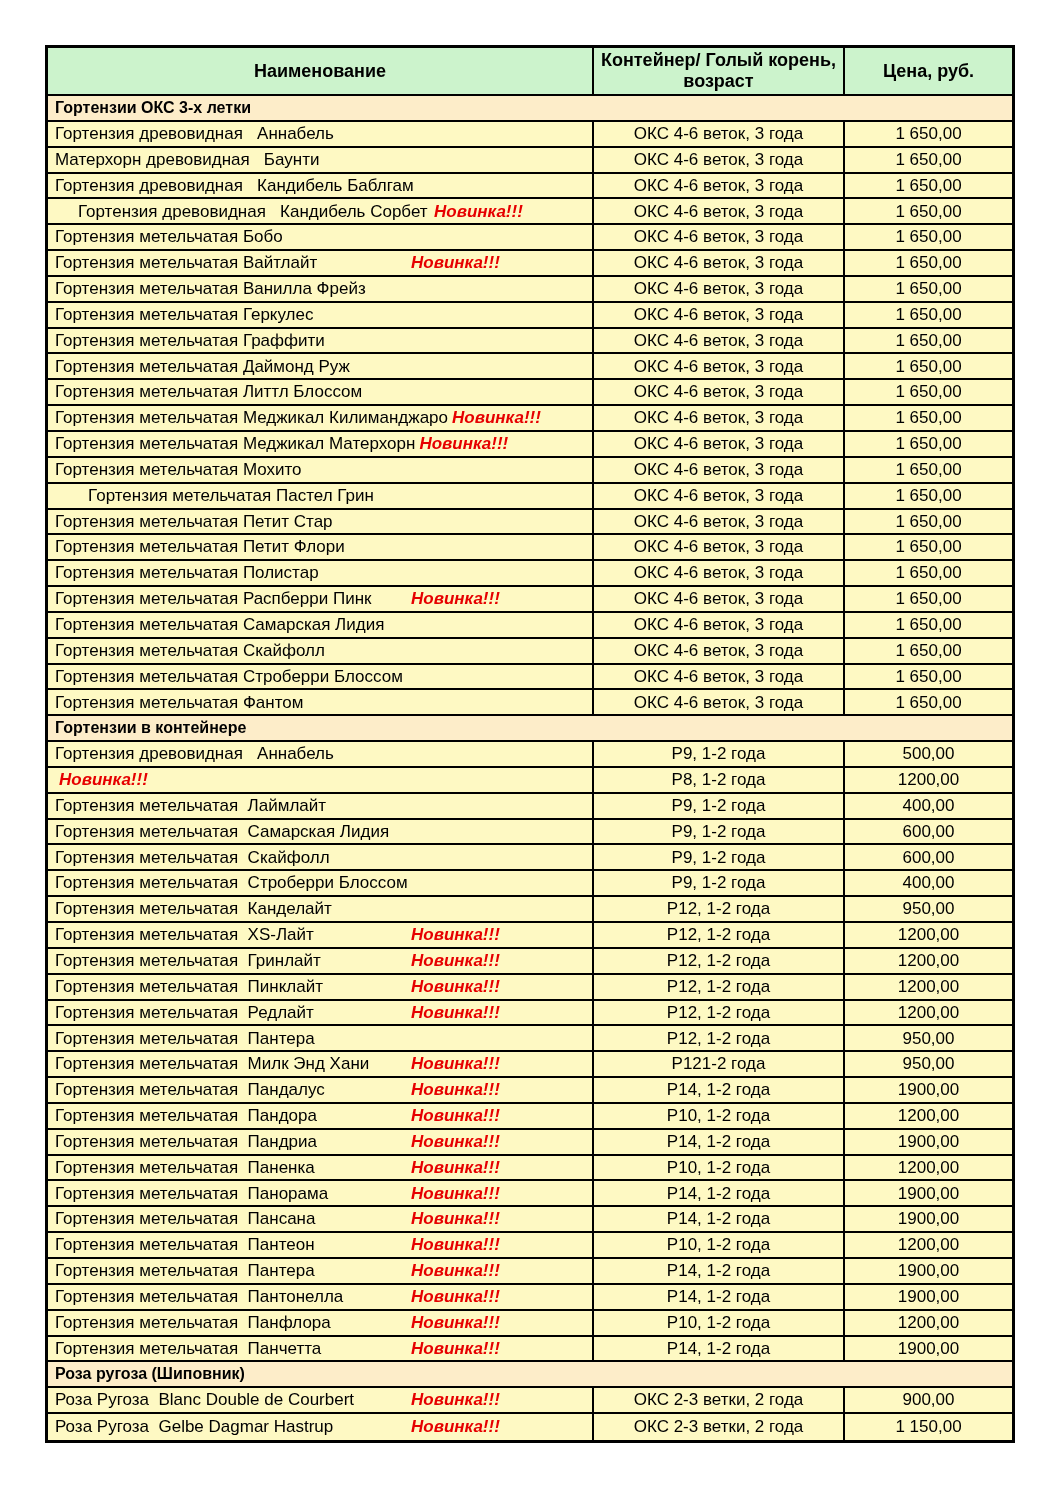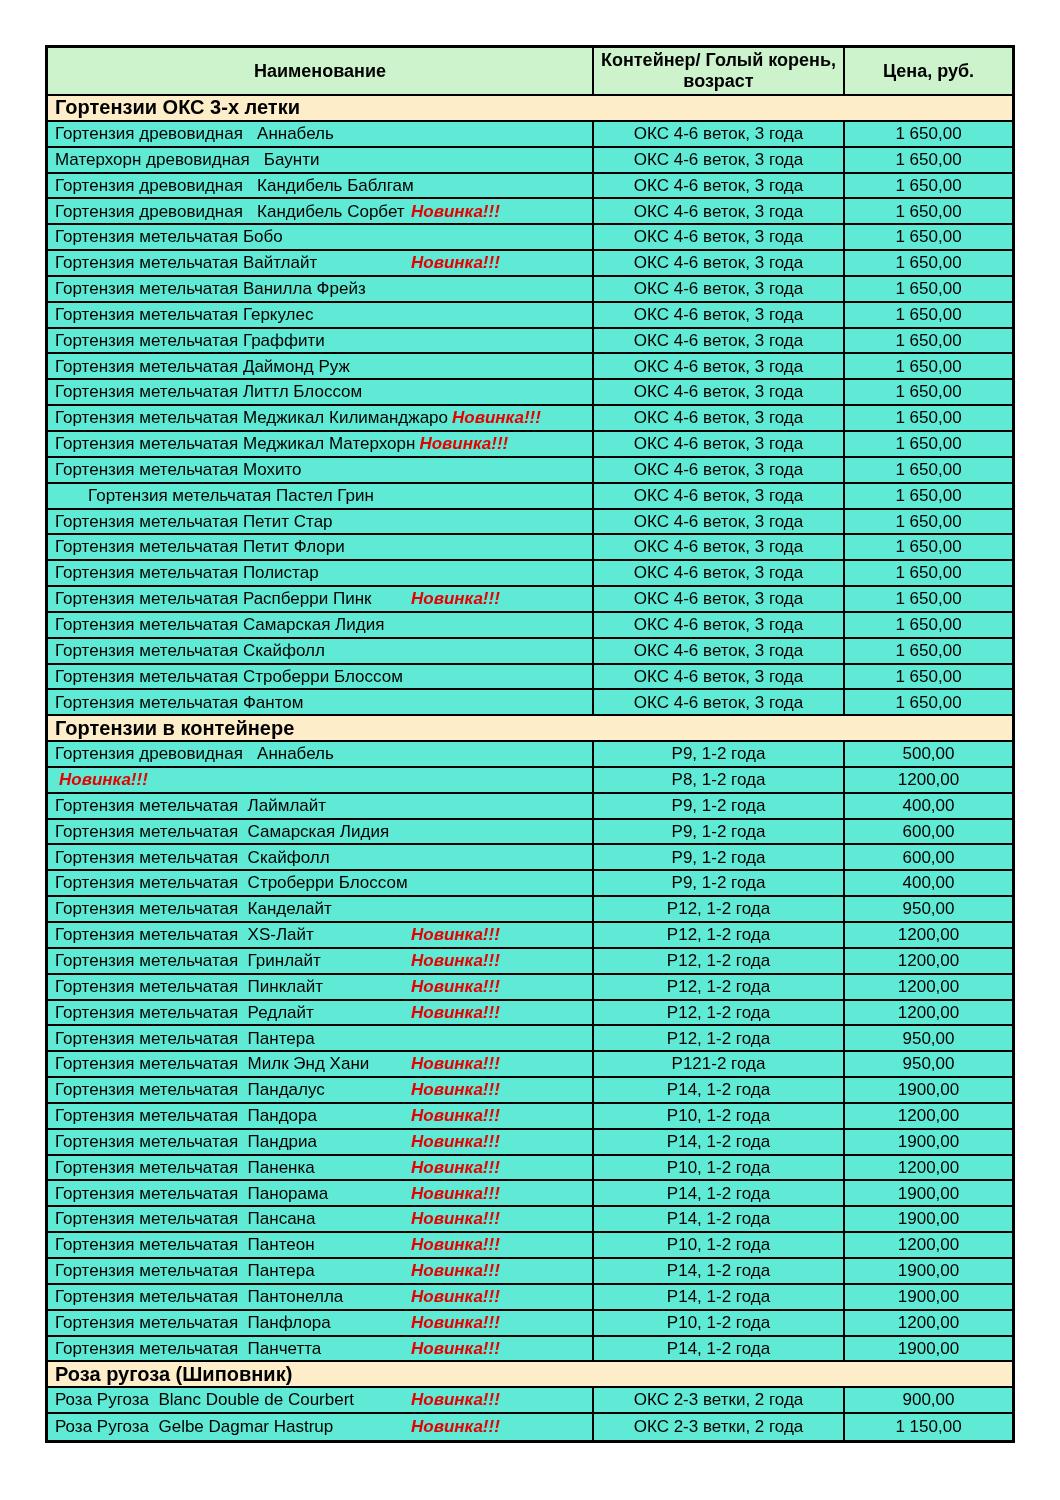--- a/index.html
+++ b/index.html
@@ -12,21 +12,21 @@
     color: #000000;
   }
   .sheet {
     position: absolute;
     left: 45px;
     top: 45px;
     width: 970px;
     height: 1398px;
     box-sizing: border-box;
     border: 3px solid #000000;
-    background: #5eead4;
+    background: #fef9c3;
     display: grid;
     grid-template-columns: 546px 251px 167px;
     grid-template-rows: 48px;
     grid-auto-rows: 25.85px;
   }
   .cell {
     box-sizing: border-box;
     border-bottom: 2px solid #000000;
     display: flex;
     align-items: center;
@@ -40,21 +40,21 @@
     font-weight: bold;
     font-size: 18px;
     justify-content: center;
     text-align: center;
     padding: 0 6px;
   }
   .section-cell {
     grid-column: 1 / -1;
     background: #FDEDC9;
     font-weight: bold;
-    font-size: 20px;
+    font-size: 16px;
     padding-left: 7px;
   }
   .name-cell { padding-left: 7px; }
   .name-text { white-space: pre; min-width: 352px; }
   .badge {
     color: #E60000;
     font-weight: bold;
     font-style: italic;
     margin-left: 4px;
     white-space: nowrap;
@@ -81,21 +81,21 @@
       <div class="name-text" style="display: inline-block;">Матерхорн древовидная   Баунти</div>
     </div>
     <div class="cell v mid-cell">ОКС 4-6 веток, 3 года</div>
     <div class="cell price-cell">1 650,00</div>
     <div class="cell v name-cell">
       <div class="name-text" style="display: inline-block;">Гортензия древовидная   Кандибель Баблгам</div>
     </div>
     <div class="cell v mid-cell">ОКС 4-6 веток, 3 года</div>
     <div class="cell price-cell">1 650,00</div>
     <div class="cell v name-cell">
-      <div class="name-text" style="display: inline-block;">Гортензия древовидная   Кандибель Сорбет</div>
+      <div class="name-text" style="display: inline-block; margin-left: 23px;">Гортензия древовидная   Кандибель Сорбет</div>
       <div class="badge">Новинка!!!</div>
     </div>
     <div class="cell v mid-cell">ОКС 4-6 веток, 3 года</div>
     <div class="cell price-cell">1 650,00</div>
     <div class="cell v name-cell">
       <div class="name-text" style="display: inline-block;">Гортензия метельчатая Бобо</div>
     </div>
     <div class="cell v mid-cell">ОКС 4-6 веток, 3 года</div>
     <div class="cell price-cell">1 650,00</div>
     <div class="cell v name-cell">

